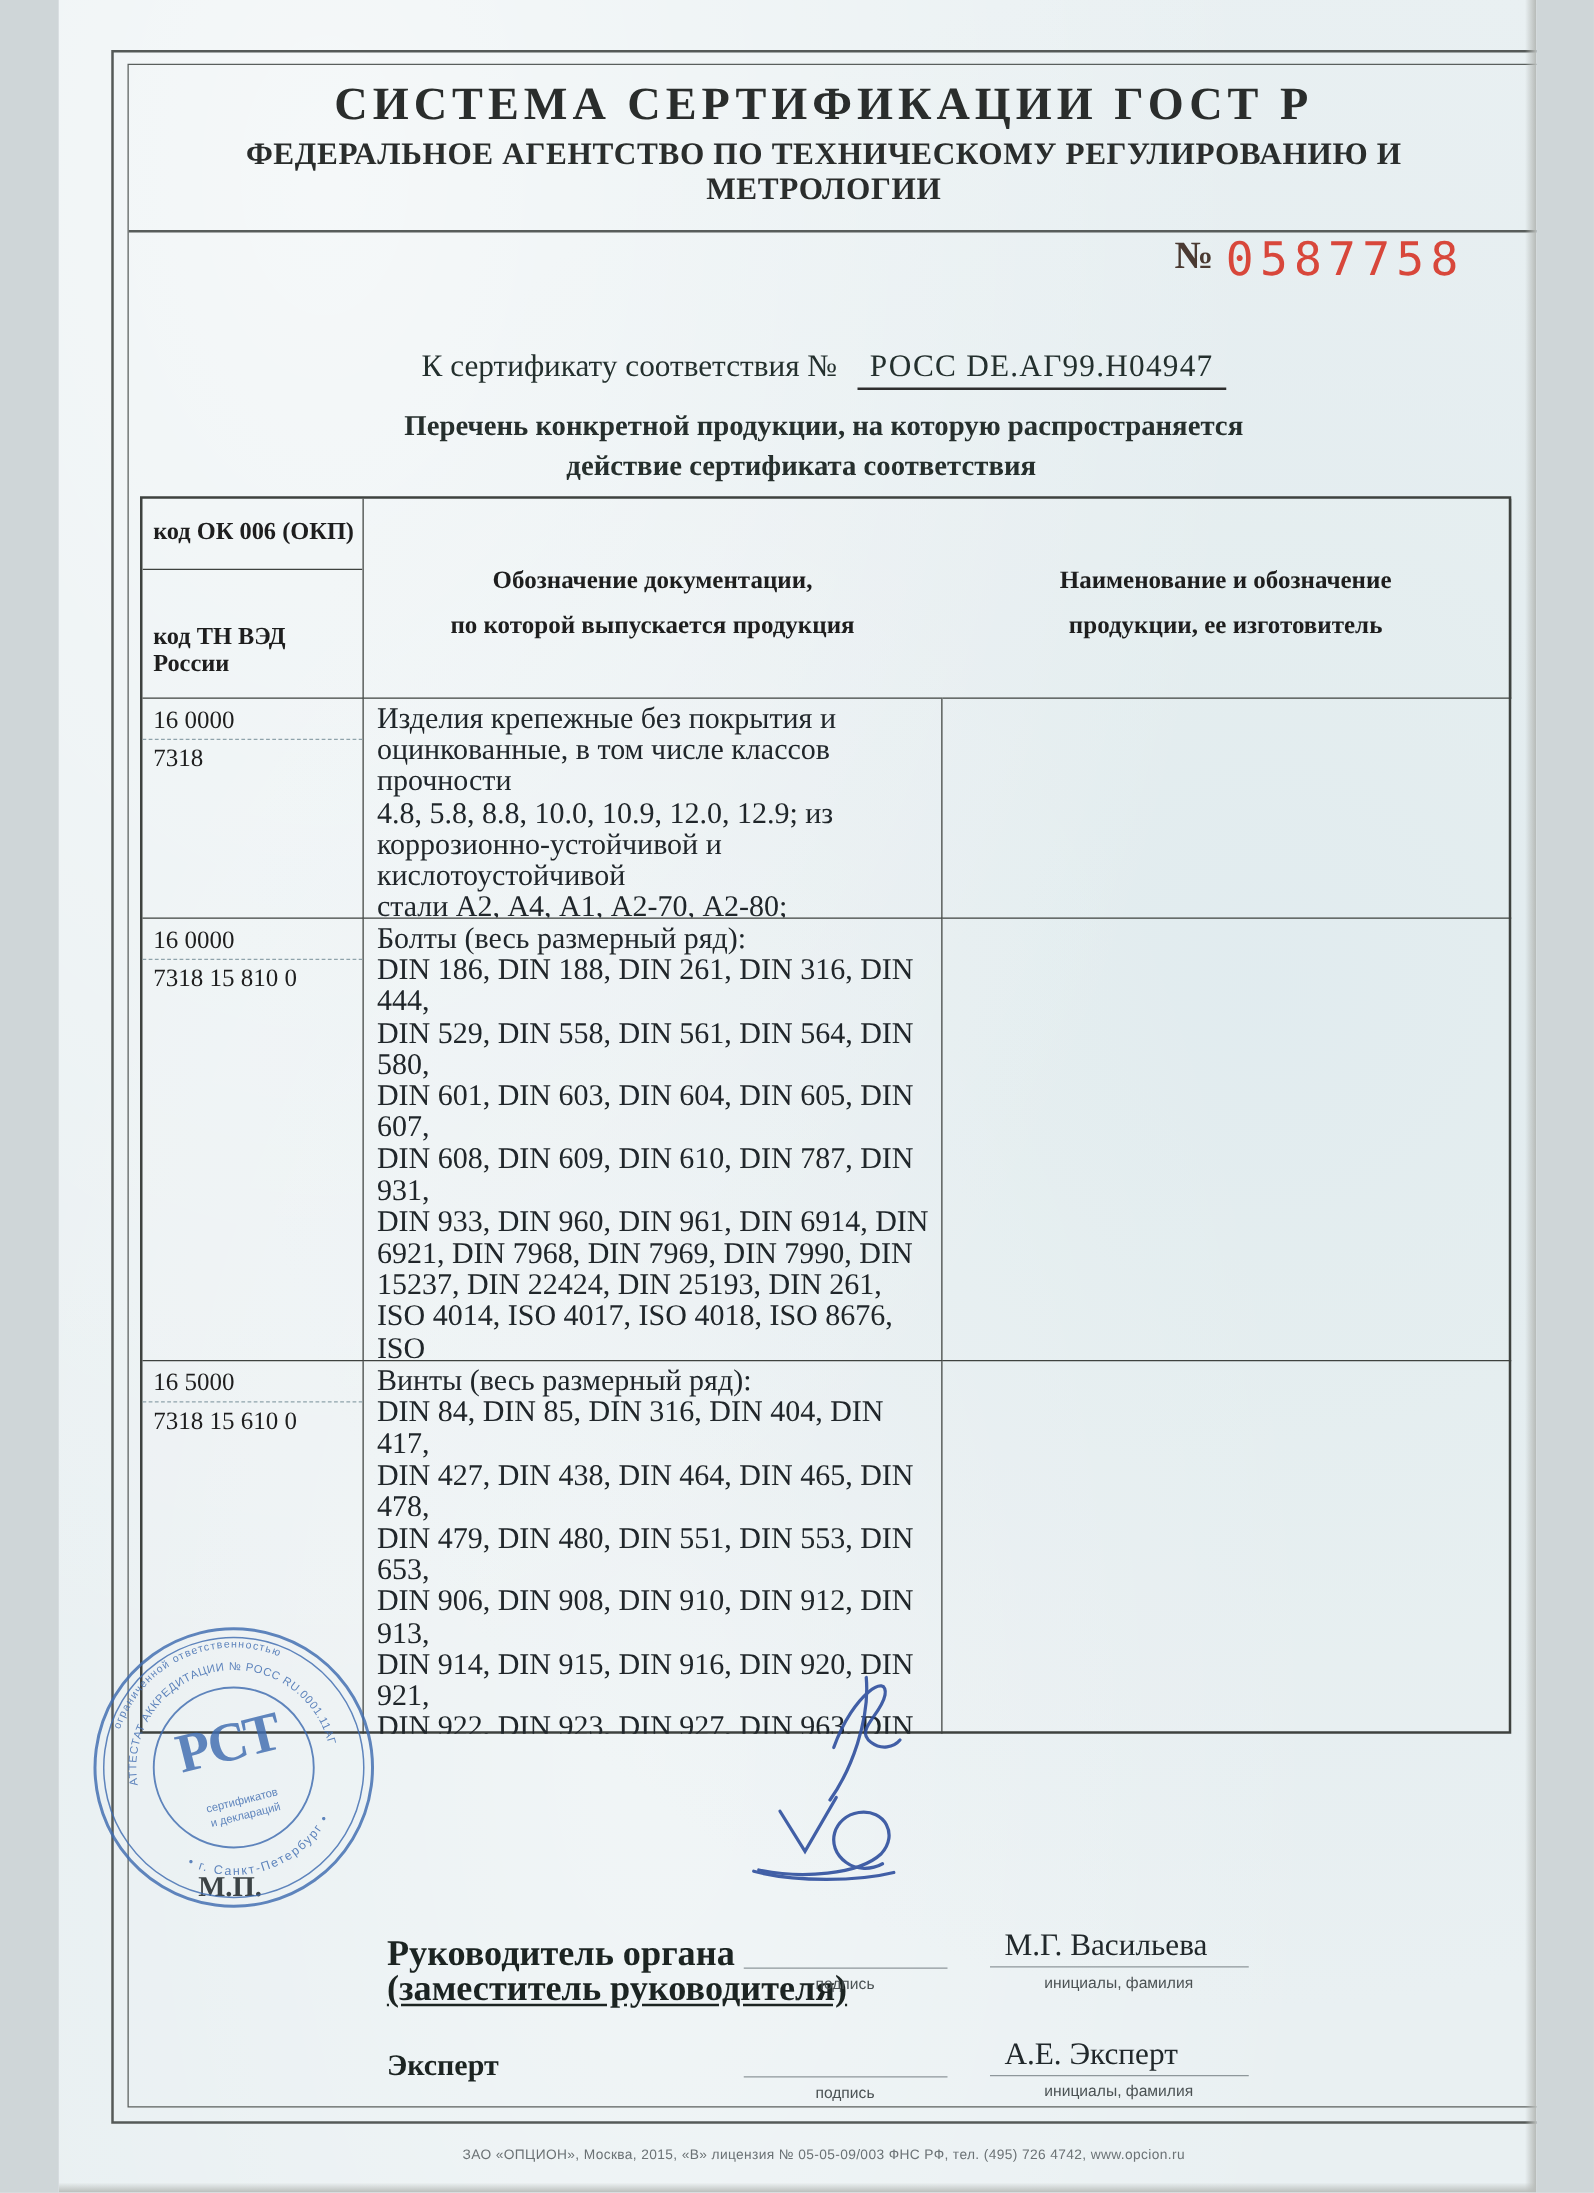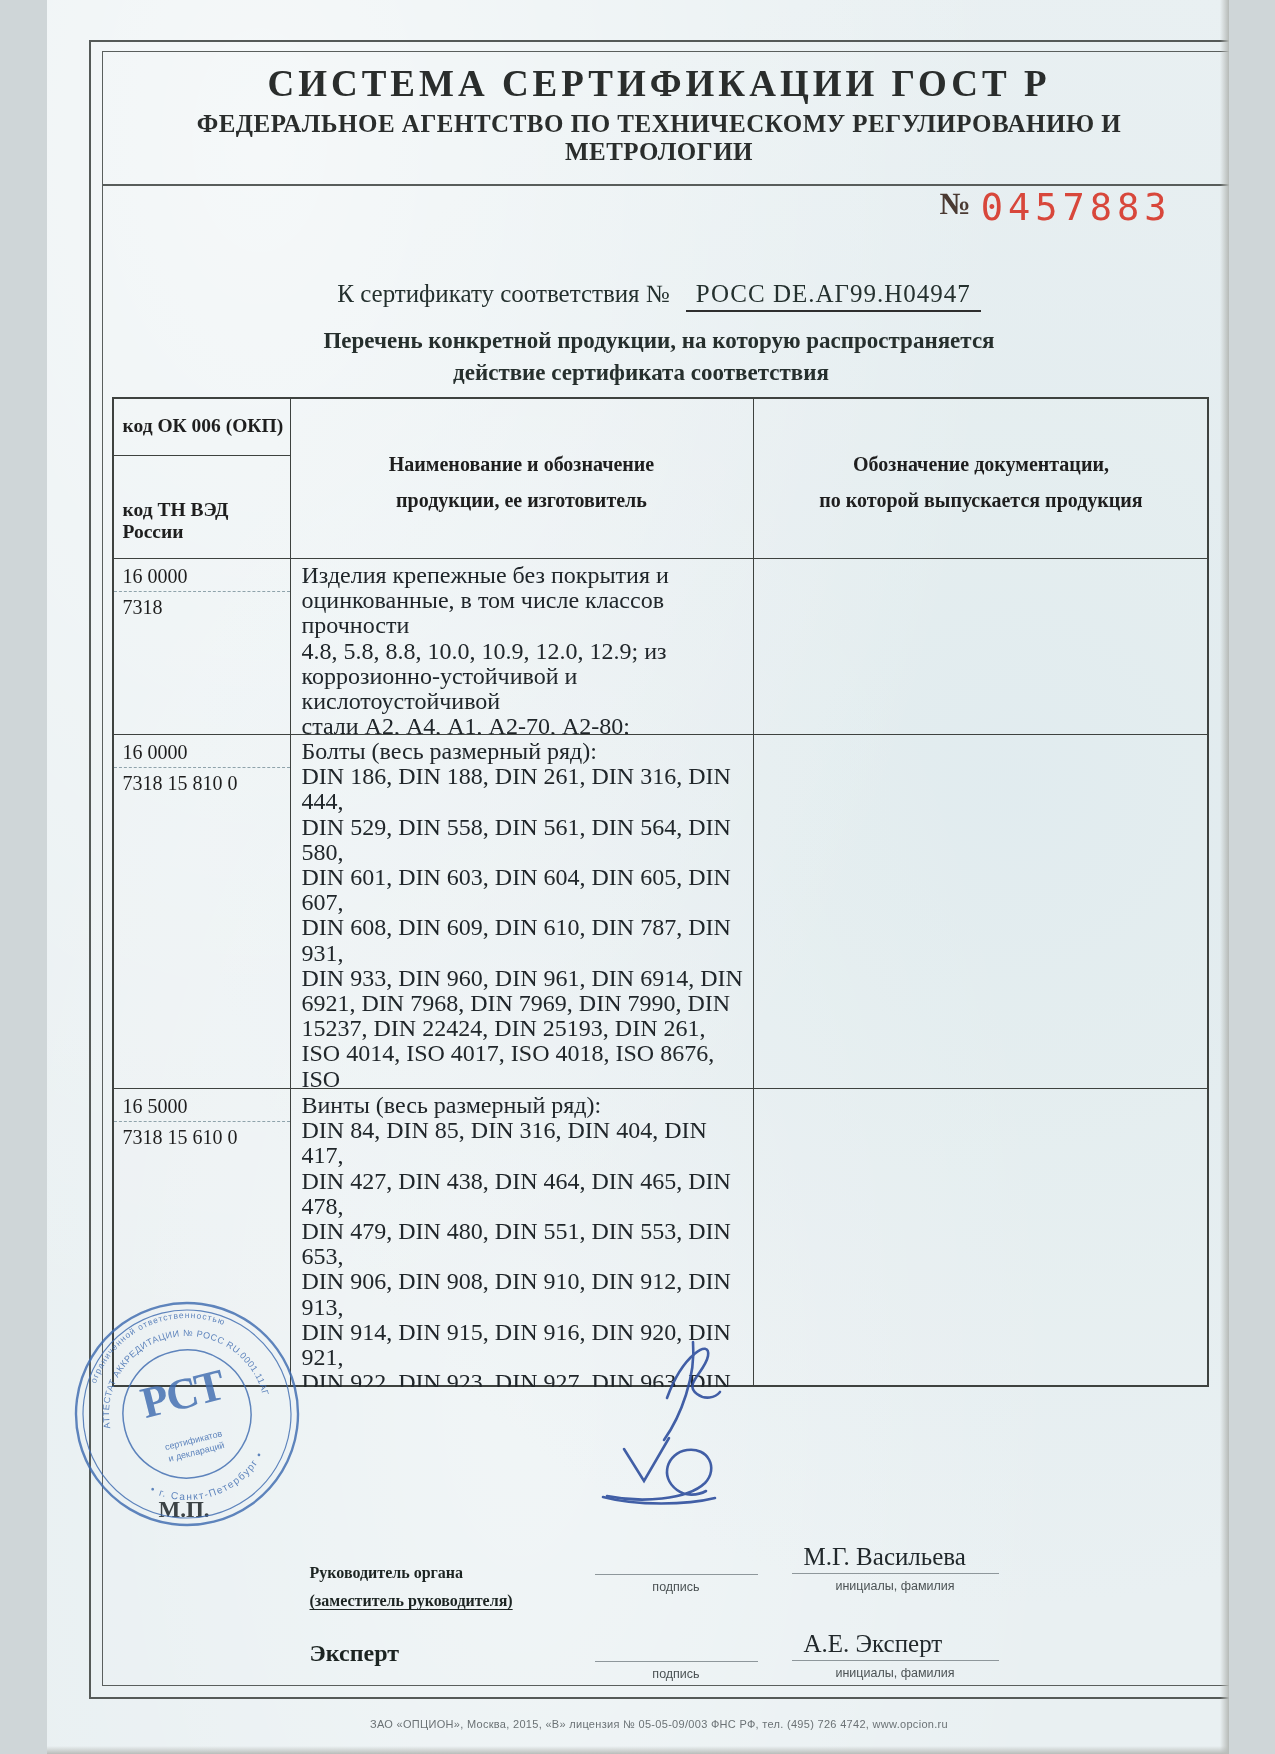--- a/index.html
+++ b/index.html
@@ -55,21 +55,21 @@
   .h-c1-top{height:57px;box-sizing:border-box;padding:16px 4px 0 9px;
     border-bottom:1.6px solid #3e423f;font-size:19.5px;font-weight:bold;}
   .h-c1-bot{height:100px;box-sizing:border-box;display:flex;align-items:flex-end;
     padding:0 4px 13px 9px;font-size:19.5px;font-weight:bold;}
   .h-mid{display:flex;align-items:center;justify-content:center;text-align:center;
     font-size:20px;font-weight:bold;line-height:36px;padding-top:6px;}
   .okp{font-size:20px;padding:6px 6px 3px 9px;border-bottom:1.4px dashed #8fa3ab;}
   .tnved{font-size:20px;padding:4px 6px 0 9px;}
   .prod{font-size:24px;line-height:25.2px;padding:4px 8px 0 11px;color:#20262a;}
 
-  .role1{position:absolute;left:263px;top:1549px;font-size:16px;font-weight:bold;line-height:28px;color:#1c2422;margin-top:10px;}
+  .role1{position:absolute;left:263px;top:1549px;font-size:29px;font-weight:bold;line-height:28px;color:#1c2422;}
   .role1-l2{text-decoration:underline;text-underline-offset:3px;}
   .role2{position:absolute;left:263px;top:1640px;font-size:24px;font-weight:bold;color:#1c2422;}
   .sigline{position:absolute;height:1.4px;background:#8e979b;}
   .sl1{left:548px;top:1574px;width:163px;}
   .sl2{left:548px;top:1661px;width:163px;}
   .nl1{left:745px;top:1573px;width:207px;}
   .nl2{left:745px;top:1660px;width:207px;}
   .caption{position:absolute;font-family:"Liberation Sans","DejaVu Sans",sans-serif;
     font-size:12.5px;color:#4b5254;}
   .cap-sig1{left:548px;top:1580px;width:163px;text-align:center;}
@@ -92,41 +92,41 @@
 
 <div class="page">
   <div class="frame-outer"></div>
   <div class="frame-inner"></div>
 
   <div class="sys-title">СИСТЕМА СЕРТИФИКАЦИИ ГОСТ Р</div>
   <div class="agency">ФЕДЕРАЛЬНОЕ АГЕНТСТВО ПО ТЕХНИЧЕСКОМУ РЕГУЛИРОВАНИЮ И МЕТРОЛОГИИ</div>
   <div class="head-rule"></div>
 
   <div class="form-no">
-    <span class="no-sign">№</span><span class="no-digits">0457883</span>
+    <span class="no-sign">№</span><span class="no-digits">0587758</span>
   </div>
 
 
   <div class="cert-line">
     <span class="cert-label">К сертификату соответствия №</span><span class="cert-num">РОСС DE.АГ99.Н04947</span>
   </div>
 
   <div class="scope1">Перечень конкретной продукции,  на которую распространяется</div>
   <div class="scope2">действие сертификата соответствия</div>
 
   <div class="cert-table">
 
     <div class="cell">
       <div class="h-c1-top">код ОК 006 (ОКП)</div>
       <div class="h-c1-bot">код ТН ВЭД России</div>
     </div>
+    <div class="cell h-mid pre last-col">Обозначение документации,
+по которой выпускается продукция</div>
     <div class="cell h-mid pre">Наименование и обозначение
 продукции, ее изготовитель</div>
-    <div class="cell h-mid pre last-col">Обозначение документации,
-по которой выпускается продукция</div>
 
     <div class="cell">
       <div class="okp">16 0000</div>
       <div class="tnved">7318</div>
     </div>
     <div class="cell prod pre">Изделия крепежные без покрытия и
 оцинкованные, в том числе классов прочности
 4.8, 5.8, 8.8, 10.0, 10.9, 12.0, 12.9; из
 коррозионно-устойчивой и кислотоустойчивой
 стали А2, А4, А1, А2-70, А2-80;  дюймовый

